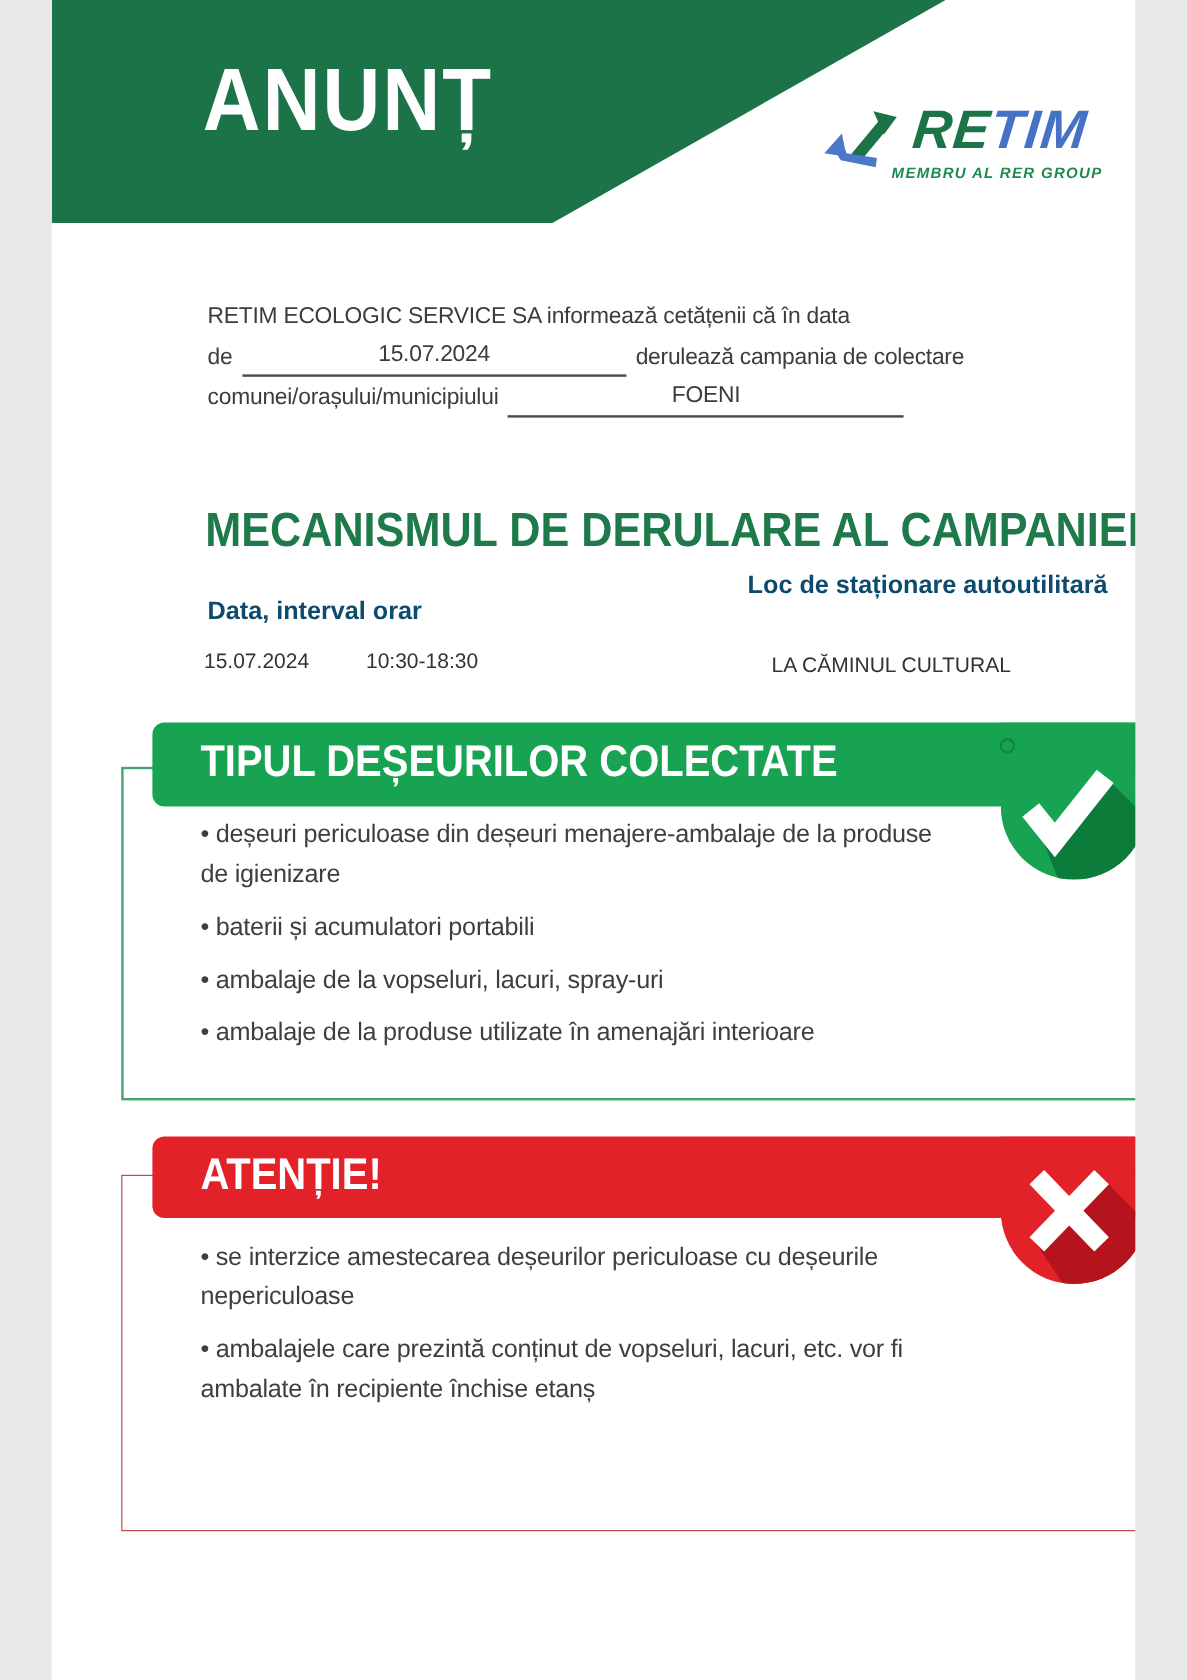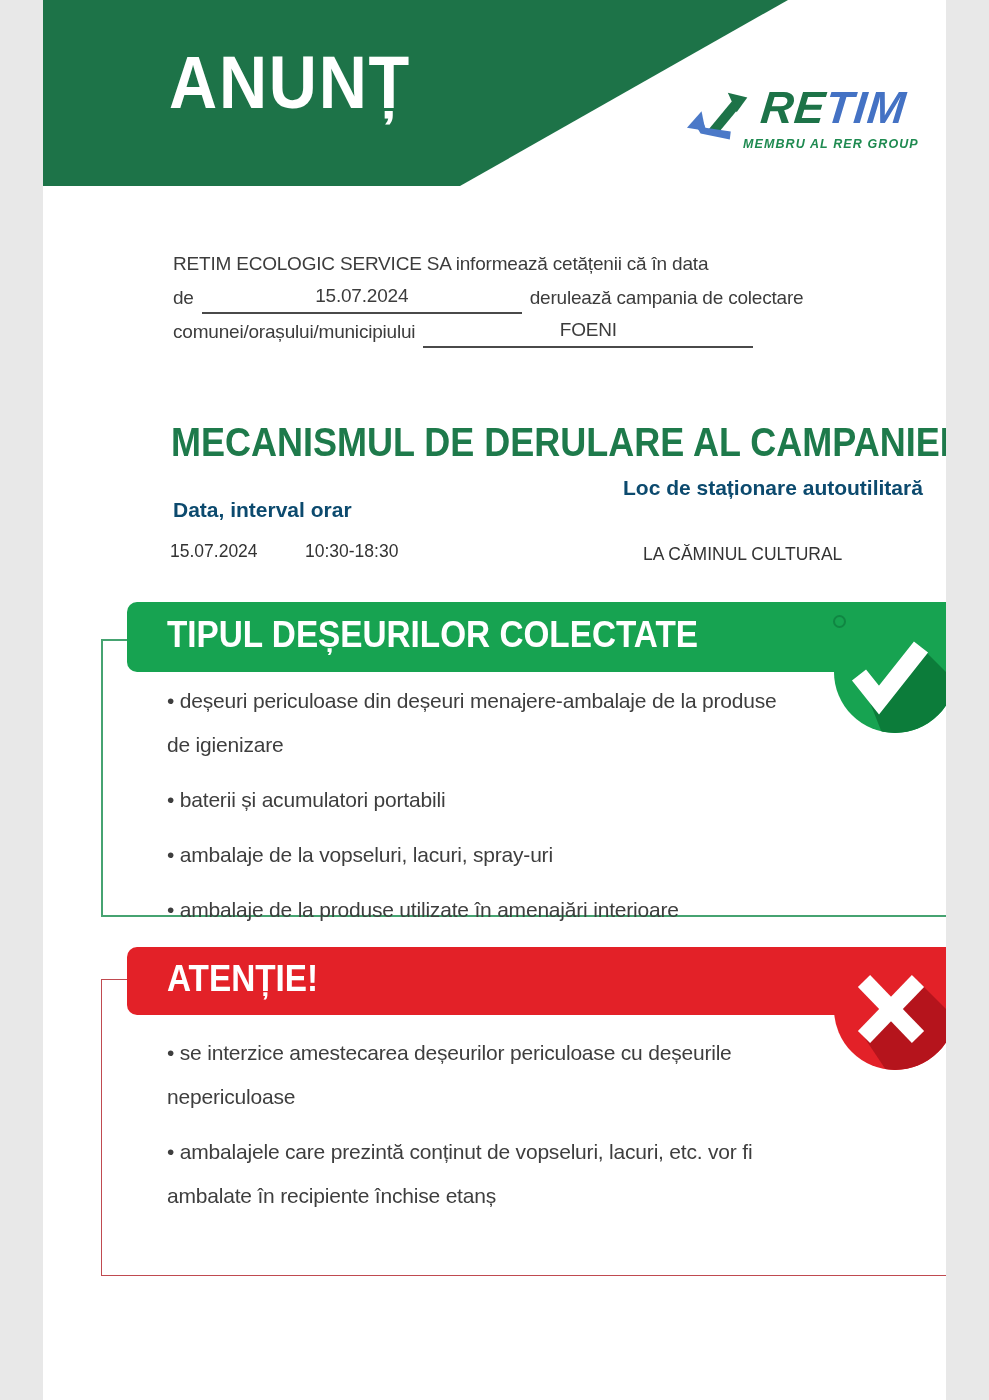--- a/index.html
+++ b/index.html
@@ -79,21 +79,21 @@
   .badge.check{left:791px;top:602px;}
   .badge.cross{left:791px;top:947px;}
   .ring{
     position:absolute;left:790px;top:615px;width:9px;height:9px;border-radius:50%;
     border:2px solid rgba(4,80,40,.35);
   }
   ul.items{position:absolute;list-style:none;margin:0;padding:0;width:680px;}
   ul.items.green-l{left:124px;top:679px;}
   ul.items.red-l{left:124px;top:1031px;}
   ul.items li{
-    font-size:21px;line-height:44px;letter-spacing:-.2px;color:#3e3e3e;
+    font-size:21px;line-height:33px;letter-spacing:-.2px;color:#3e3e3e;
     margin-bottom:11px;white-space:pre-line;
   }
   ul.items li::before{content:"\2022\00a0";}
 </style>
 </head>
 <body>
 
 <div class="page">
 
   <div class="header-banner"></div>

